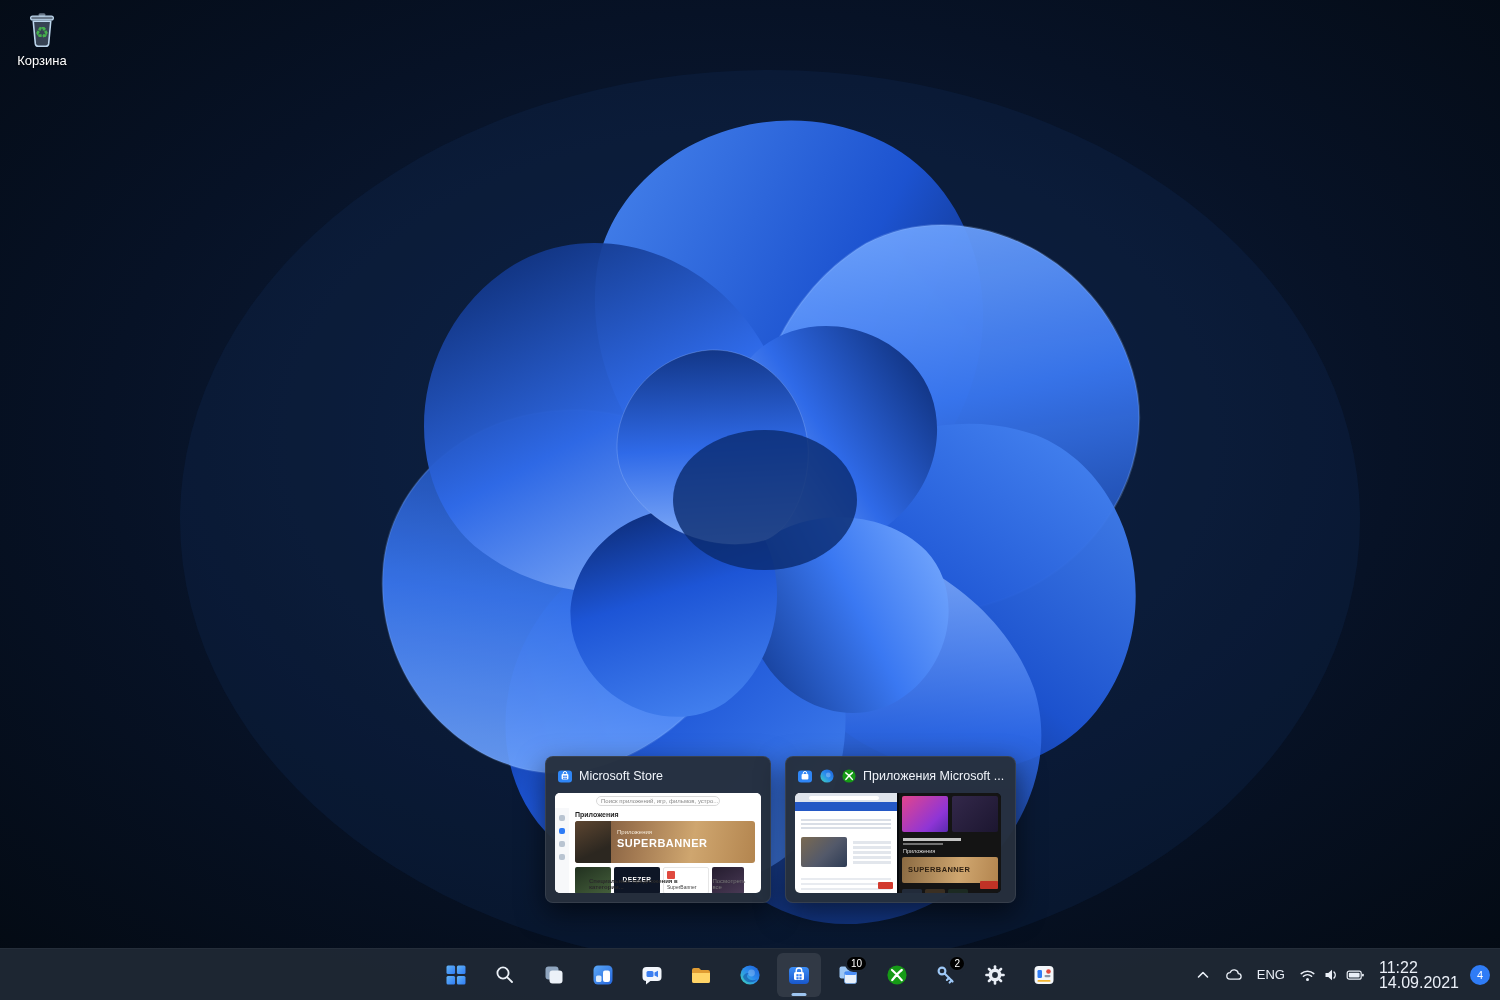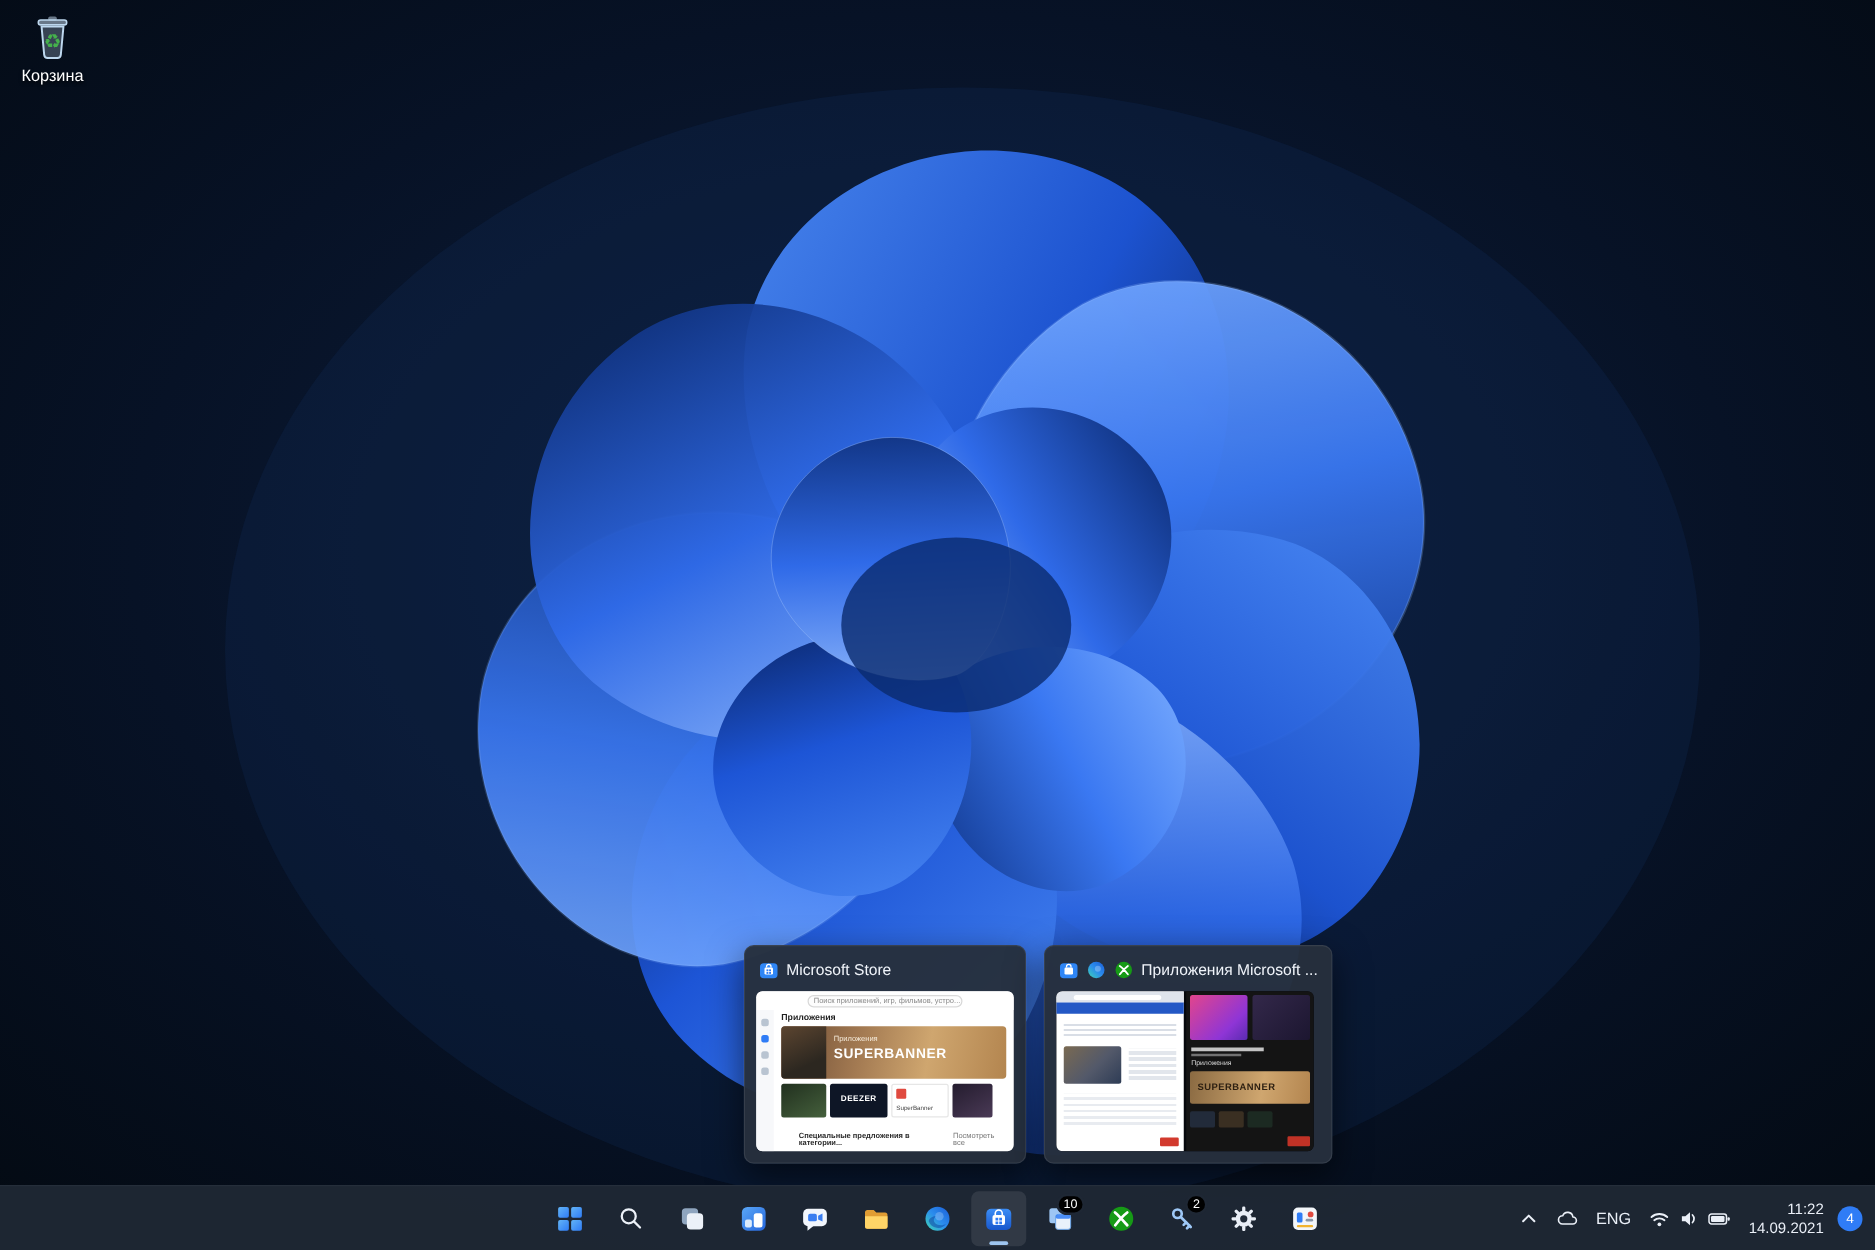--- a/index.html
+++ b/index.html
@@ -47,41 +47,41 @@
     border:2px solid #1e2734;
   }
   .tb-tray {
     position:absolute; right:4px; top:0; height:100%;
     display:flex; align-items:center; color:#eaeff7;
   }
   .tray-btn {
     height:40px; padding:0 7px; border-radius:6px; cursor:pointer;
     display:flex; align-items:center; gap:7px; font-size:13px;
   }
-  .clock { font-size:12px; line-height:15px; text-align:right; }
+  .clock { font-size:16px; line-height:15px; text-align:left; }
   .notif-badge {
     min-width:20px; height:20px; border-radius:10px; background:#2f7cf6;
     color:#fff; font-size:11px; display:flex; align-items:center;
     justify-content:center; margin:0 6px 0 4px; cursor:pointer; padding:0 4px;
   }
 
   
-  .flyout { position:absolute; left:595px; top:756px; display:flex; gap:14px; }
+  .flyout { position:absolute; left:545px; top:756px; display:flex; gap:14px; }
   .preview-card {
     background:rgba(38,47,61,.97); border:1px solid rgba(255,255,255,.08);
     border-radius:8px; padding:9px; box-shadow:0 10px 28px rgba(0,0,0,.55);
     cursor:pointer;
   }
   .card-header { display:flex; align-items:center; gap:6px; height:20px; margin:0 2px 7px; }
   .card-title {
     color:#f0f4fa; font-size:12.5px; white-space:nowrap; overflow:hidden;
     text-overflow:ellipsis; max-width:168px;
   }
   .thumb {
-    width:206px; height:128px; border-radius:5px; overflow:hidden; position:relative;
+    width:206px; height:100px; border-radius:5px; overflow:hidden; position:relative;
     line-height:1;
   }
 
   
   .store-thumb { background:#fff; }
   .st-top { position:absolute; left:0; right:0; top:0; height:15px; background:#fff; display:flex; align-items:center; justify-content:center; }
   .st-search {
     width:124px; height:10px; border:1px solid #d9d9d9; border-radius:5px;
     font-size:6px; color:#8a8a8a; padding:0 4px; display:flex; align-items:center;
     overflow:hidden; white-space:nowrap; background:#fdfdfd;

